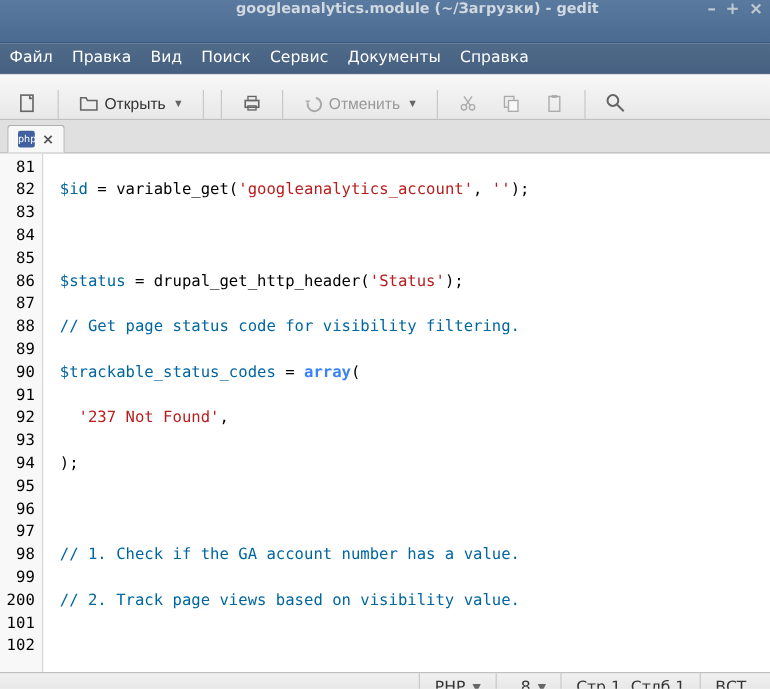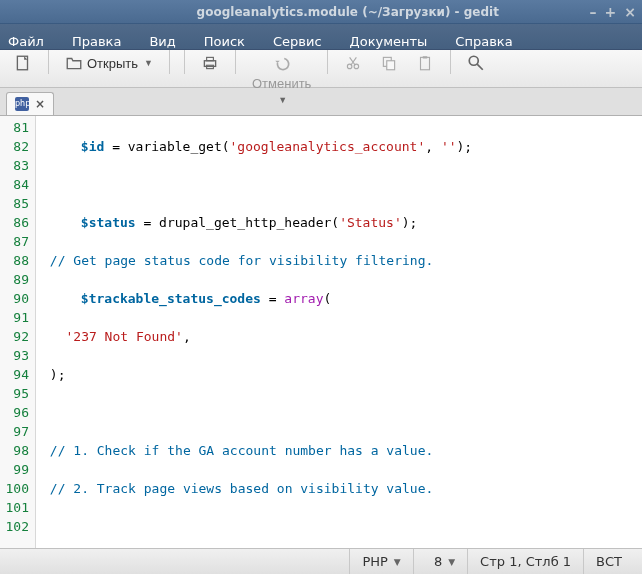--- a/index.html
+++ b/index.html
@@ -1,39 +1,39 @@
 <!DOCTYPE html>
 <html><head>
 <meta charset="utf-8">
 <style>
 * { margin: 0; padding: 0; box-sizing: border-box; }
 body { font-family: "DejaVu Sans", sans-serif; font-size: 13px; background: #f0f0f0; width: 642px; height: 574px; overflow: hidden; }
-.titlebar { background: linear-gradient(to bottom, #5a7aa0, #4a6a90); height: 24px; display: flex; align-items: center; padding: 0 6px; color: #d0d8e0; border-bottom: 1px solid #3a5a80; }
+.titlebar { background: linear-gradient(to bottom, #5a7aa0, #4a6a90); height: 36px; display: flex; align-items: flex-start; padding: 0 6px; color: #d0d8e0; border-bottom: 1px solid #3a5a80; }
 .titlebar-left { width: 100px; }
 .titlebar-title { flex: 1; text-align: center; font-size: 12px; font-weight: bold; }
 .titlebar-buttons { display: flex; gap: 8px; }
 .titlebar-btn { font-size: 14px; cursor: pointer; font-weight: bold; color: #c0c8d0; }
-.menubar { background: linear-gradient(to bottom, #506a8a, #456080); height: 26px; display: flex; align-items: flex-end; padding: 0 8px; gap: 28px; color: #fff; font-size: 13px; border-bottom: 1px solid #3a5070; }
+.menubar { background: linear-gradient(to bottom, #506a8a, #456080); height: 26px; display: flex; align-items: center; padding: 0 8px; gap: 16px; color: #fff; font-size: 13px; border-bottom: 1px solid #3a5070; }
 .menubar span { cursor: pointer; }
-.toolbar { background: linear-gradient(to bottom, #f8f8f8, #e8e8e8); height: 38px; display: flex; align-items: flex-start; padding: 0 8px; gap: 6px; border-bottom: 1px solid #c0c0c0; }
+.toolbar { background: linear-gradient(to bottom, #f8f8f8, #e8e8e8); height: 38px; display: flex; align-items: flex-end; padding: 0 8px; gap: 6px; border-bottom: 1px solid #c0c0c0; }
 .tool-btn { display: inline-flex; align-items: center; gap: 4px; padding: 4px 6px; border: none; background: none; cursor: pointer; font-size: 13px; color: #333; border-radius: 3px; }
-.tool-btn.disabled { color: #999; flex-direction: column; }
+.tool-btn.disabled { color: #999; }
 .tool-sep { width: 1px; height: 24px; background: #c8c8c8; margin: 0 4px; }
 .tool-dropdown-arrow { font-size: 9px; color: #666; margin-left: 2px; }
 .tabbar { background: #e0e0e0; height: 28px; display: flex; align-items: flex-end; padding: 0 6px; border-bottom: 1px solid #b0b0b0; }
 .tab { background: #f8f8f8; border: 1px solid #b0b0b0; border-bottom: none; padding: 4px 8px; display: flex; align-items: center; gap: 6px; border-radius: 3px 3px 0 0; font-size: 12px; }
 .tab-icon { width: 14px; height: 14px; background: #4060a0; border-radius: 2px; display: inline-block; font-size: 8px; color: #fff; text-align: center; line-height: 14px; }
 .tab-close { font-weight: bold; cursor: pointer; color: #555; }
 .editor { display: flex; height: 432px; background: #fff; overflow: hidden; }
-.gutter { width: 36px; background: #f8f8f8; border-right: 1px solid #d8d8d8; text-align: right; padding: 2px 6px 0 0; color: #15803d; font-family: "DejaVu Sans Mono", monospace; font-size: 13px; line-height: 19px; }
+.gutter { width: 36px; background: #f8f8f8; border-right: 1px solid #d8d8d8; text-align: right; padding: 2px 6px 0 0; color: #000000; font-family: "DejaVu Sans Mono", monospace; font-size: 13px; line-height: 19px; }
 .code-area { flex: 1; padding: 2px 6px 0 6px; font-family: "DejaVu Sans Mono", monospace; font-size: 13px; line-height: 19px; white-space: pre-wrap; word-break: break-all; color: #000; overflow: hidden; }
 .code-line { min-height: 19px; }
-.k-var { color: #0066a0; font-weight: bold; margin-left: 31px; }
+.k-var { color: #0066a0; font-weight: normal; }
 .k-str { color: #b91c1c; }
-.k-kw { color: #a21caf; font-weight: normal; }
+.k-kw { color: #3b82f6; font-weight: bold; }
 .k-cm { color: #0066a0; }
 .statusbar { background: linear-gradient(to bottom, #f0f0f0, #e0e0e0); height: 26px; display: flex; align-items: center; padding: 0 8px; border-top: 1px solid #c0c0c0; font-size: 13px; color: #333; }
 .status-cell { padding: 0 12px; border-left: 1px solid #c8c8c8; height: 100%; display: flex; align-items: center; gap: 4px; }
 .status-cell:first-child { border: none; flex:1; }
 .icon-svg { width: 18px; height: 18px; display: inline-block; }
 </style>
 </head>
 <body>
 
 <div class="titlebar">
@@ -141,21 +141,21 @@
       <div>92</div>
     <div>93</div>
       <div>94</div>
       <div></div>
       <div>95</div>
     <div>96</div>
       <div></div>
       <div>97</div>
       <div>98</div>
     <div>99</div>
-      <div>100</div>
+      <div>200</div>
       <div>101</div>
       <div></div>
     <div>102</div>
   </div>
   <div class="code-area">
 <div class="code-line"> <span class="k-var">$id</span><span> = variable_get(</span><span class="k-str">'googleanalytics_account'</span><span>, </span><span class="k-str">''</span><span>);</span></div>
 <div class="code-line"></div>
 <div class="code-line"> <span class="k-var">$status</span><span> = drupal_get_http_header(</span><span class="k-str">'Status'</span><span>);</span></div>
 <div class="code-line"> <span class="k-cm">// Get page status code for visibility filtering.</span></div>
 <div class="code-line"> <span class="k-var">$trackable_status_codes</span><span> = </span><span class="k-kw">array</span><span>(</span></div>

